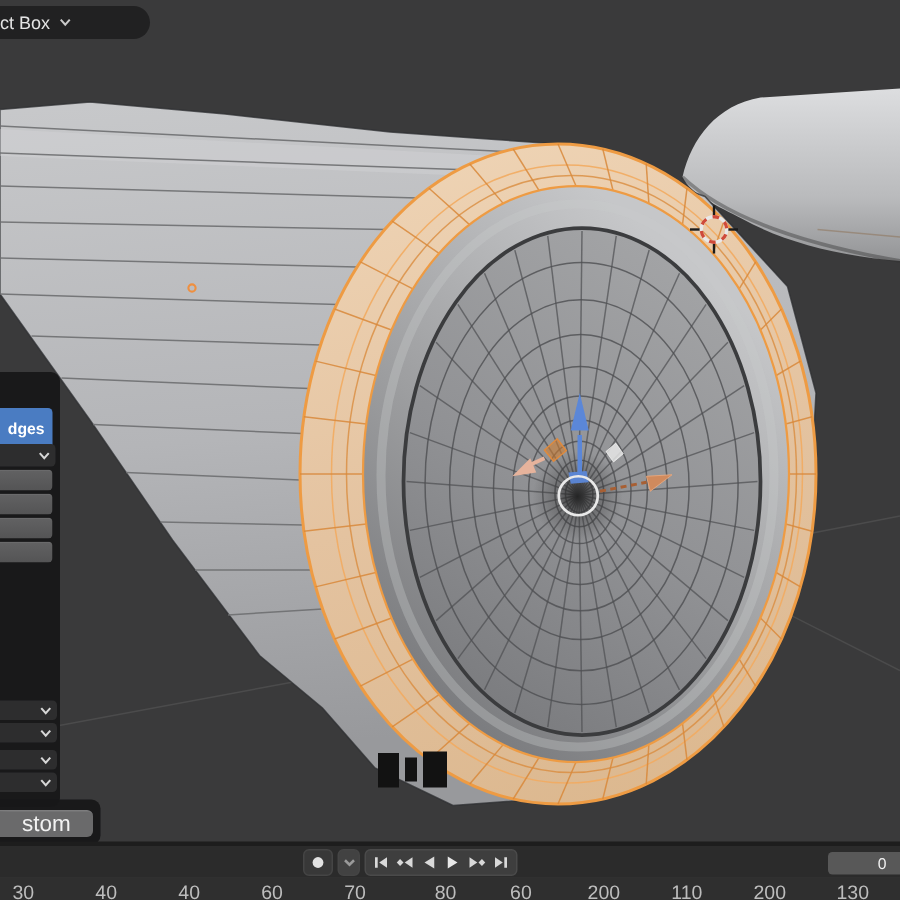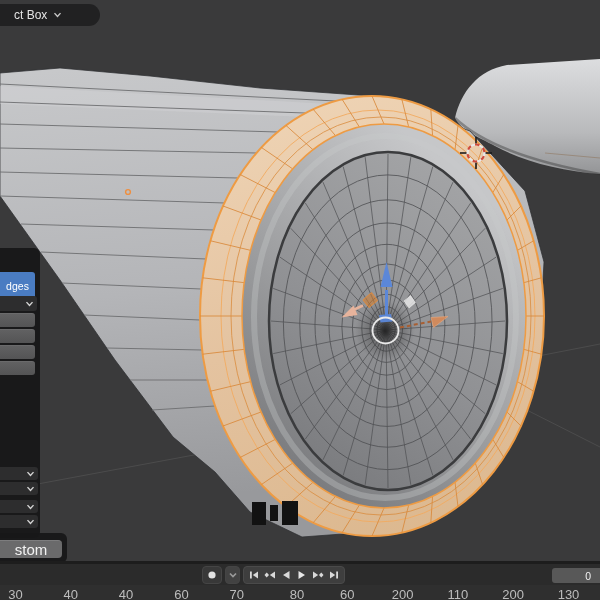--- a/index.html
+++ b/index.html
@@ -5,30 +5,30 @@
   html,body{margin:0;padding:0;background:#222;}
   *{box-sizing:border-box;}
   .stage{position:relative;width:600px;height:600px;overflow:hidden;
          background:#3a3a3b;font-family:"Liberation Sans","DejaVu Sans",sans-serif;
          -webkit-font-smoothing:antialiased;}
   svg{display:block;}
   
   .tool-pill{position:absolute;left:0;top:4px;height:22px;width:100px;
              background:rgba(32,32,33,.95);border-radius:0 11px 11px 0;
              display:flex;align-items:center;justify-content:flex-start;
-             padding:0 8px 0 14px;color:#e4e4e4;font-size:12px;gap:6px;}
+             padding:0 8px 0 0;color:#e4e4e4;font-size:12px;gap:6px;}
   .tool-pill .lbl{white-space:nowrap;}
   
   .op-panel{position:absolute;left:0;top:248px;width:40px;height:290px;
             background:rgba(24,24,25,.97);border-radius:0 6px 6px 0;}
   .op-panel-foot{position:absolute;left:0;top:533px;width:67px;height:30px;
             background:rgba(24,24,25,.97);border-radius:0 6px 6px 0;}
   .pw{position:absolute;left:0;}
   .btn-primary{top:272px;width:35px;height:28px;background:#4a7cc2;border-radius:0 3px 3px 0;
-               color:#fff;font-size:10.5px;display:flex;align-items:center;justify-content:center;}
+               color:#fff;font-size:10.5px;display:flex;align-items:center;justify-content:center;font-weight:bold;}
   .row-dd{background:#2d2d2e;border-radius:0 3px 3px 0;display:flex;align-items:center;
           justify-content:flex-end;padding-right:3px;}
   .row-field{background:linear-gradient(#616162,#545455);border-radius:0 3px 3px 0;
              border-top:1px solid #6a6a6b;}
   .btn-custom{top:540px;width:62px;height:18px;background:#6a6a6b;border-radius:0 4px 4px 0;
               color:#f2f2f2;font-size:15px;display:flex;align-items:center;justify-content:center;
               border-top:1px solid #7d7d7e;}
   .chev{width:9px;height:6px;flex:0 0 auto;}
   
   .tl-sep{position:absolute;left:0;top:561px;width:600px;height:3px;background:#1d1d1d;}

